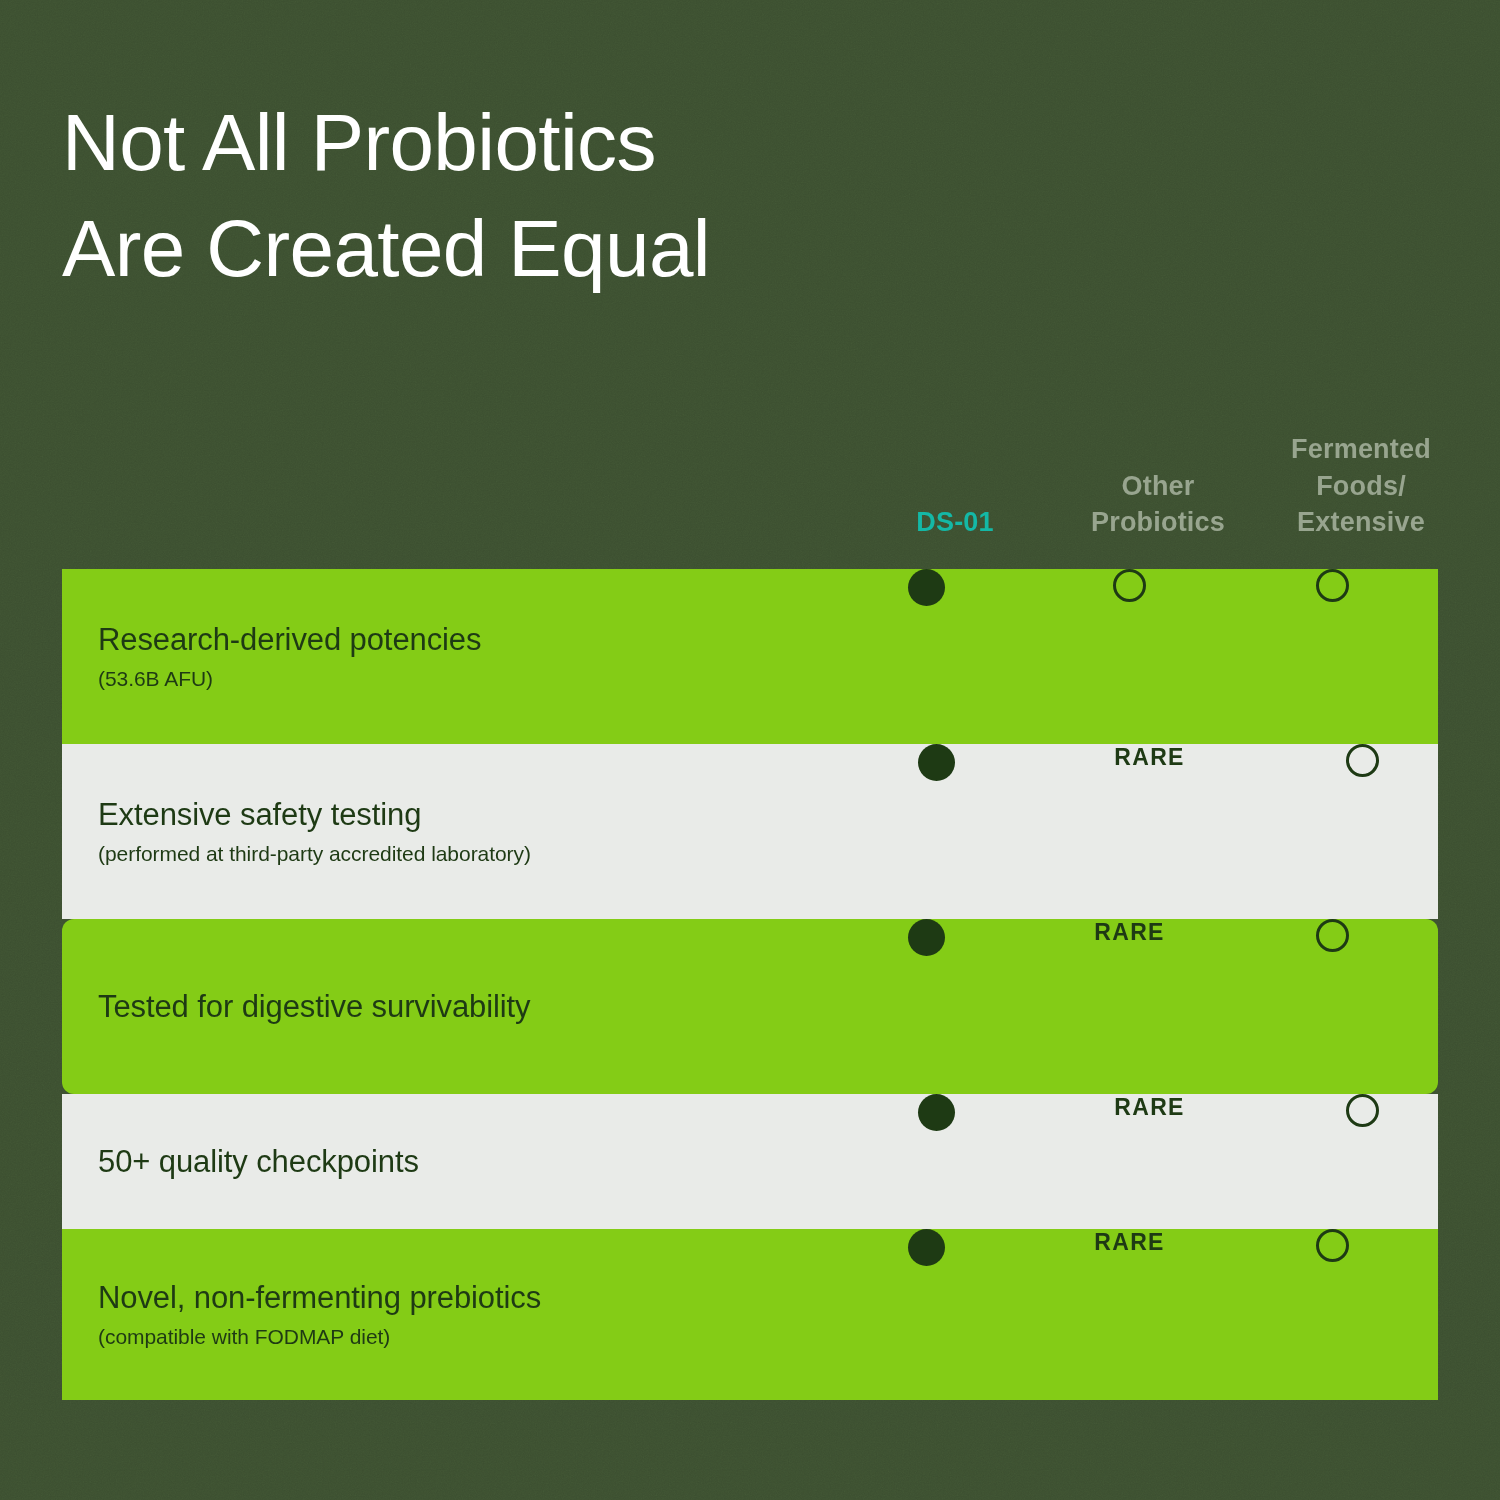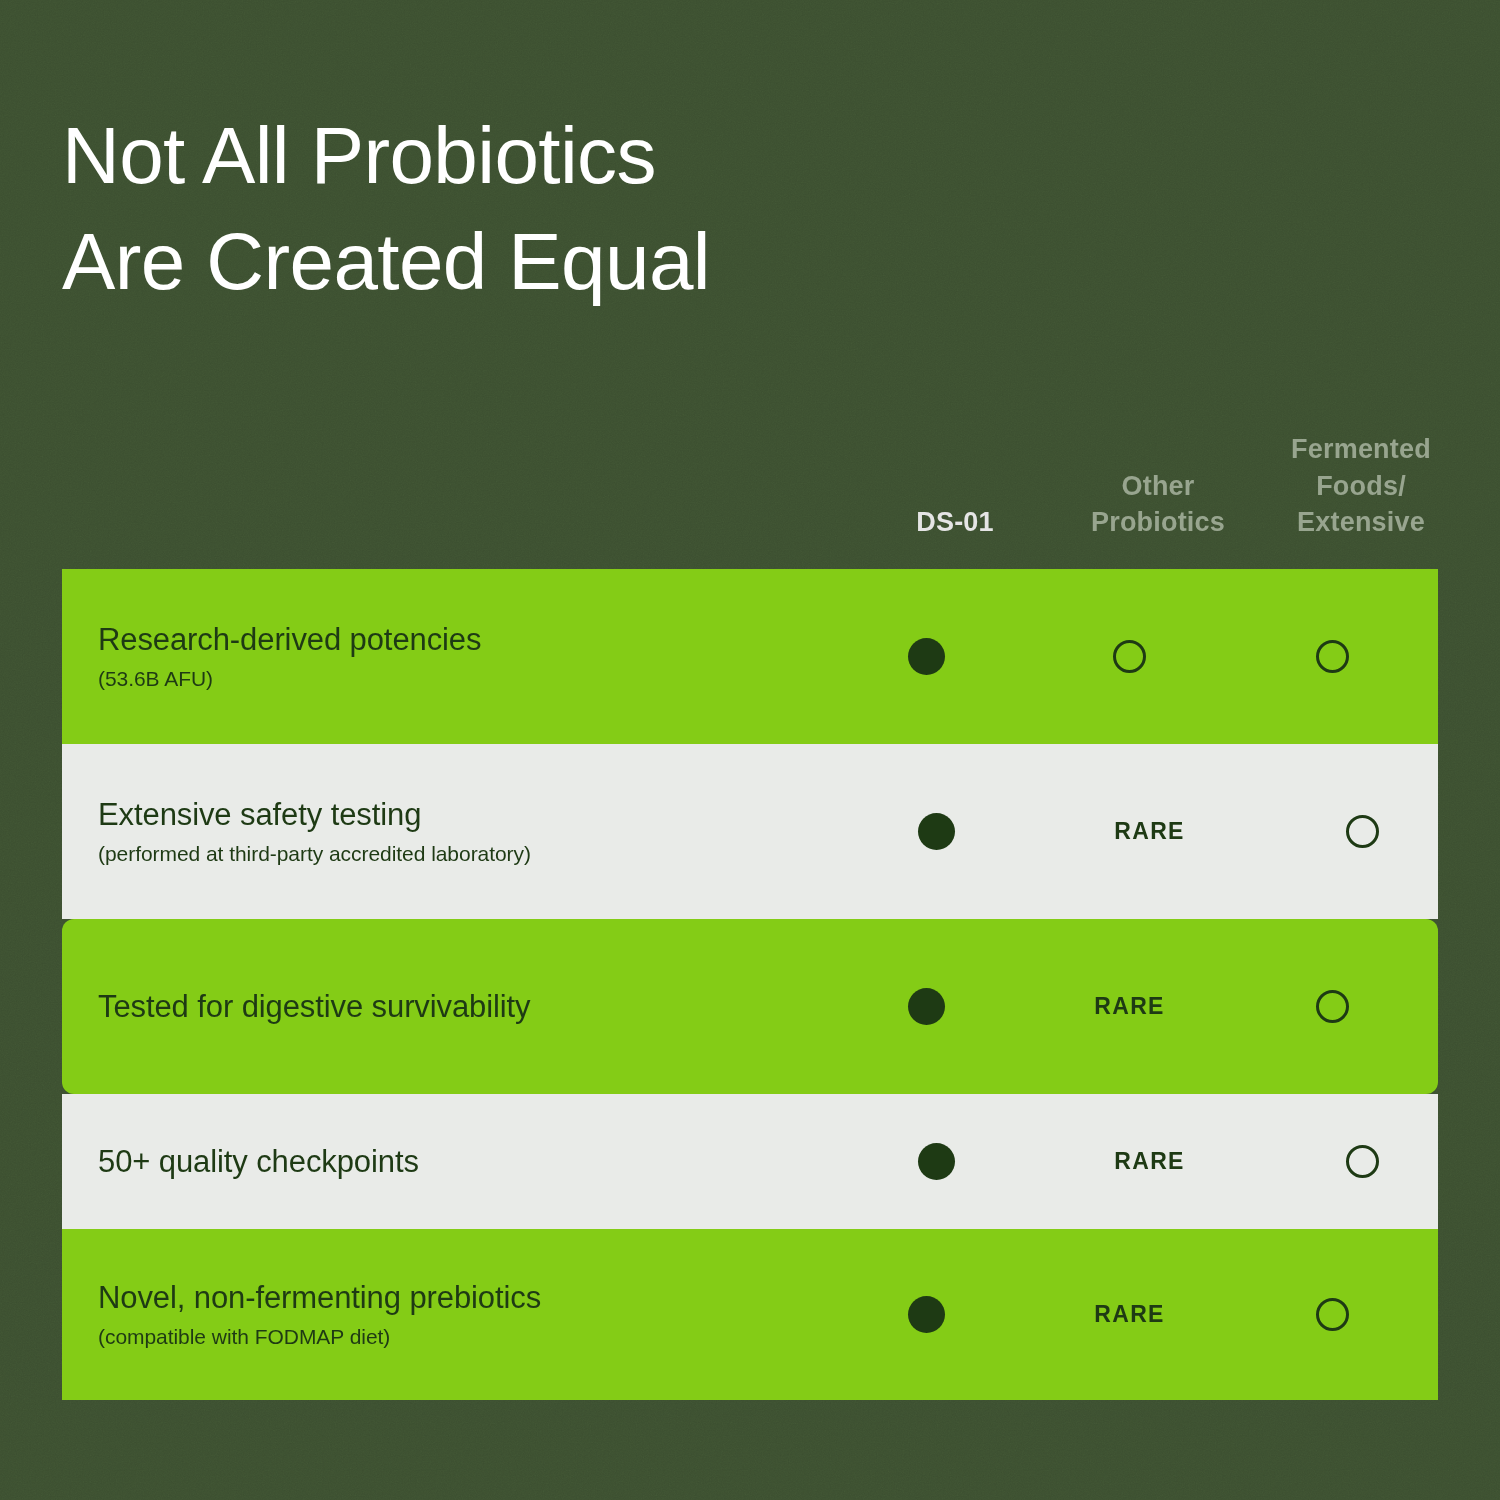--- a/index.html
+++ b/index.html
@@ -29,21 +29,21 @@
     inset: 0;
     pointer-events: none;
     opacity: 0.55;
     mix-blend-mode: overlay;
   }
 
   
   .title-block {
     position: absolute;
     left: 62px;
-    top: 103px;
+    top: 90px;
     width: 1000px;
   }
   .title-line {
     color: #ffffff;
     font-size: 80px;
     line-height: 1.32;
     font-weight: 400;
     letter-spacing: -0.6px;
     white-space: nowrap;
   }
@@ -60,21 +60,21 @@
     position: absolute;
     bottom: 0;
     text-align: center;
     font-size: 27px;
     line-height: 1.34;
     font-weight: 700;
     letter-spacing: 0.2px;
   }
   .col-head .hl { display: block; }
   .col-head-primary {
-    color: #e5e5e5;
+    color: #14b8a6;
     left: 763px;
     width: 260px;
   }
   .col-head-muted {
     color: #98a58f;
     font-weight: 700;
   }
   .col-head-other {
     left: 966px;
     width: 260px;
@@ -119,21 +119,21 @@
     line-height: 1.3;
     font-weight: 400;
     margin-top: 6px;
     letter-spacing: -0.05px;
   }
 
   .cell {
     flex: 0 0 203px;
     width: 203px;
     display: flex;
-    align-items: center;
+    align-items: flex-start;
     justify-content: center;
     height: 100%;
   }
 
   .dot-filled {
     width: 37px;
     height: 37px;
     border-radius: 50%;
     background: #1e3a14;
   }

